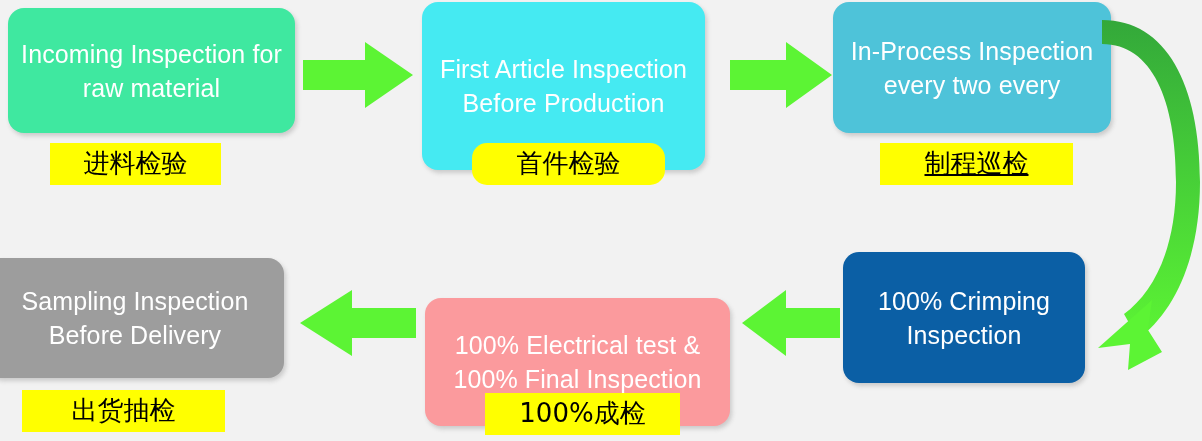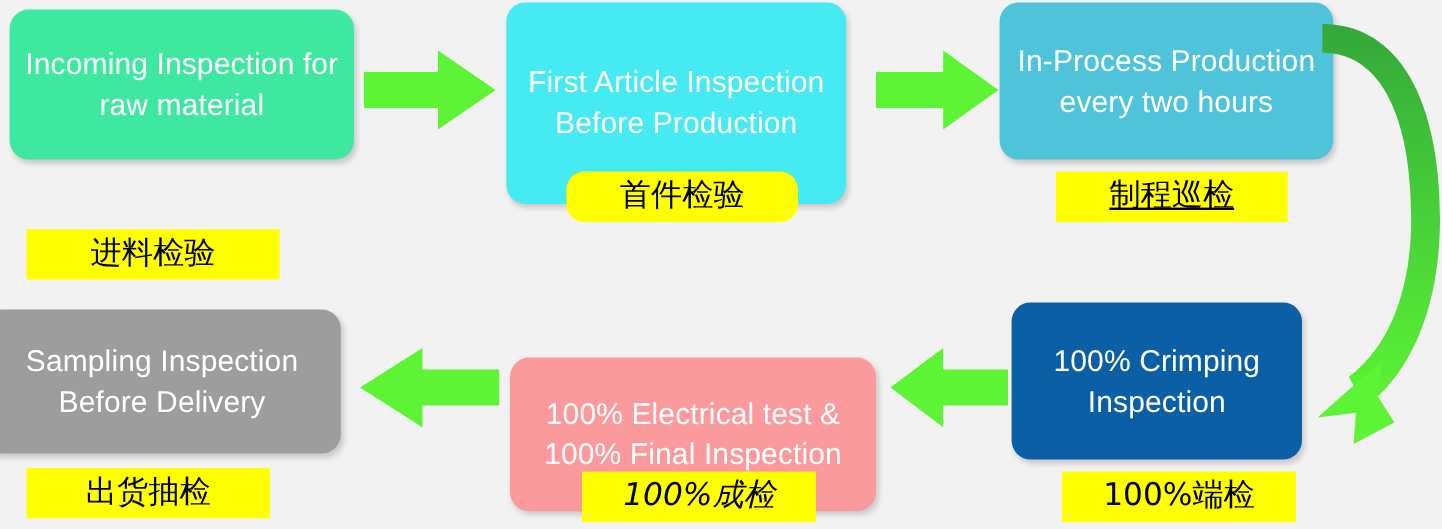--- a/index.html
+++ b/index.html
@@ -61,21 +61,21 @@
   .curve svg { display: block; }
 </style>
 </head>
 <body>
 
 <div id="canvas">
 
   <div class="node" style="left:8px; top:8px; width:287px; height:125px; background:#3fe8a0;">
     <span>Incoming Inspection for raw material</span>
   </div>
-  <div class="caption" style="left:22px; top:143px; width:211px; height:42px;margin-top:48px;">
+  <div class="caption" style="left:50px; top:143px; width:171px; height:42px;">
     <span>进料检验</span>
   </div>
 
   <div class="arrow" style="left:303px; top:40px; width:112px; height:70px;">
     <svg width="112" height="70" viewBox="0 0 112 70" xmlns="http://www.w3.org/2000/svg">
       <polygon points="0,20 62,20 62,2 110,35 62,68 62,50 0,50" fill="#5cf434"></polygon>
     </svg>
   </div>
 
   <div class="node" style="left:422px; top:2px; width:283px; height:168px; background:#45eaf2;">
@@ -85,21 +85,21 @@
     <span>首件检验</span>
   </div>
 
   <div class="arrow" style="left:730px; top:40px; width:104px; height:70px;">
     <svg width="104" height="70" viewBox="0 0 104 70" xmlns="http://www.w3.org/2000/svg">
       <polygon points="0,20 56,20 56,2 102,35 56,68 56,50 0,50" fill="#5cf434"></polygon>
     </svg>
   </div>
 
   <div class="node" style="left:833px; top:2px; width:278px; height:131px; background:#4ec3d9;">
-    <span>In-Process Production every two hours</span>
+    <span>In-Process Inspection every two every</span>
   </div>
   <div class="caption" style="left:880px; top:143px; width:193px; height:42px;text-decoration:underline;">
     <span>制程巡检</span>
   </div>
 
   <div class="curve" style="left:1080px; top:14px; width:122px; height:370px;">
     <svg width="122" height="370" viewBox="0 0 122 370" xmlns="http://www.w3.org/2000/svg">
       <defs>
         <linearGradient id="curveGrad" x1="0" y1="0" x2="0" y2="1">
           <stop offset="0%" stop-color="#33a83a"></stop>
@@ -129,30 +129,27 @@
 
   <div class="arrow" style="left:298px; top:288px; width:120px; height:70px;">
     <svg width="120" height="70" viewBox="0 0 120 70" xmlns="http://www.w3.org/2000/svg">
       <polygon points="118,20 54,20 54,2 2,35 54,68 54,50 118,50" fill="#5cf434"></polygon>
     </svg>
   </div>
 
   <div class="node" style="left:425px; top:254px; width:305px; height:128px; background:#fb9a9d;margin-top:44px;">
     <span>100% Electrical test &amp; 100% Final Inspection</span>
   </div>
-  <div class="caption" style="left:485px; top:393px; width:195px; height:42px;font-style:italic;">
+  <div class="caption" style="left:485px; top:393px; width:195px; height:42px;">
     <span>100%成检</span>
   </div>
 
   <div class="arrow" style="left:740px; top:288px; width:102px; height:70px;">
     <svg width="102" height="70" viewBox="0 0 102 70" xmlns="http://www.w3.org/2000/svg">
       <polygon points="100,20 46,20 46,2 2,35 46,68 46,50 100,50" fill="#5cf434"></polygon>
     </svg>
   </div>
 
   <div class="node" style="left:843px; top:252px; width:242px; height:131px; background:#0b5fa5;">
     <span>100% Crimping Inspection</span>
   </div>
-  <div class="caption" style="left:885px; top:393px; width:195px; height:42px;">
-    <span>100%端检</span>
-  </div>
 
 </div>
 
 </body></html>

